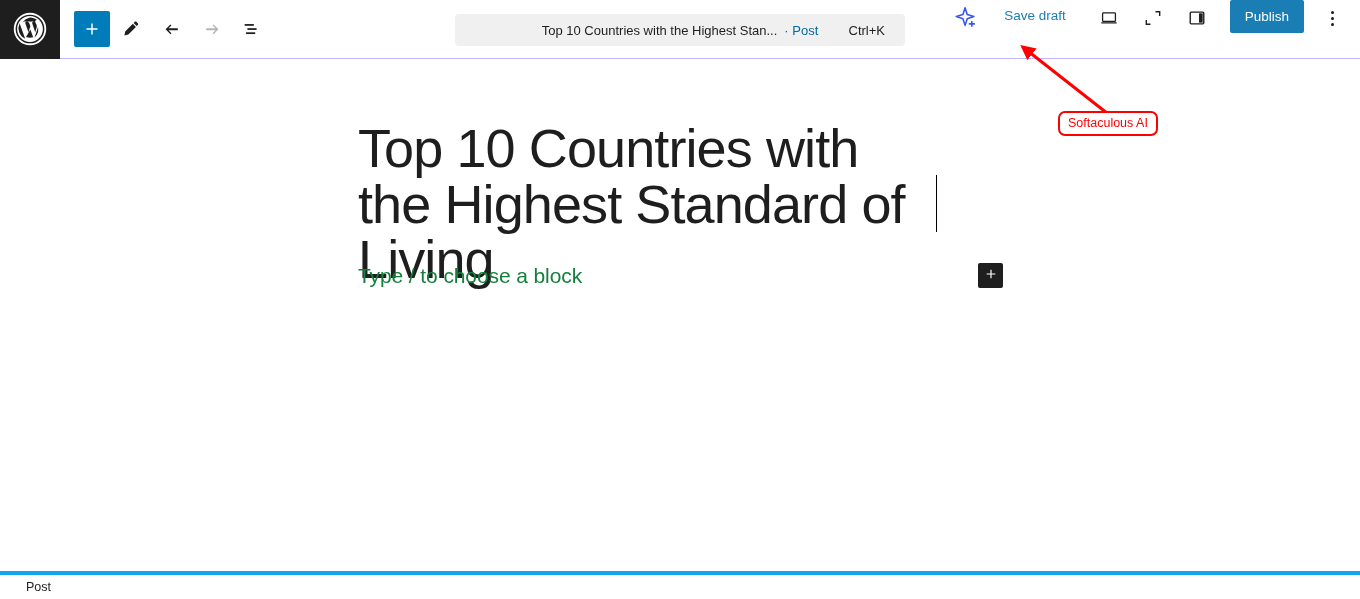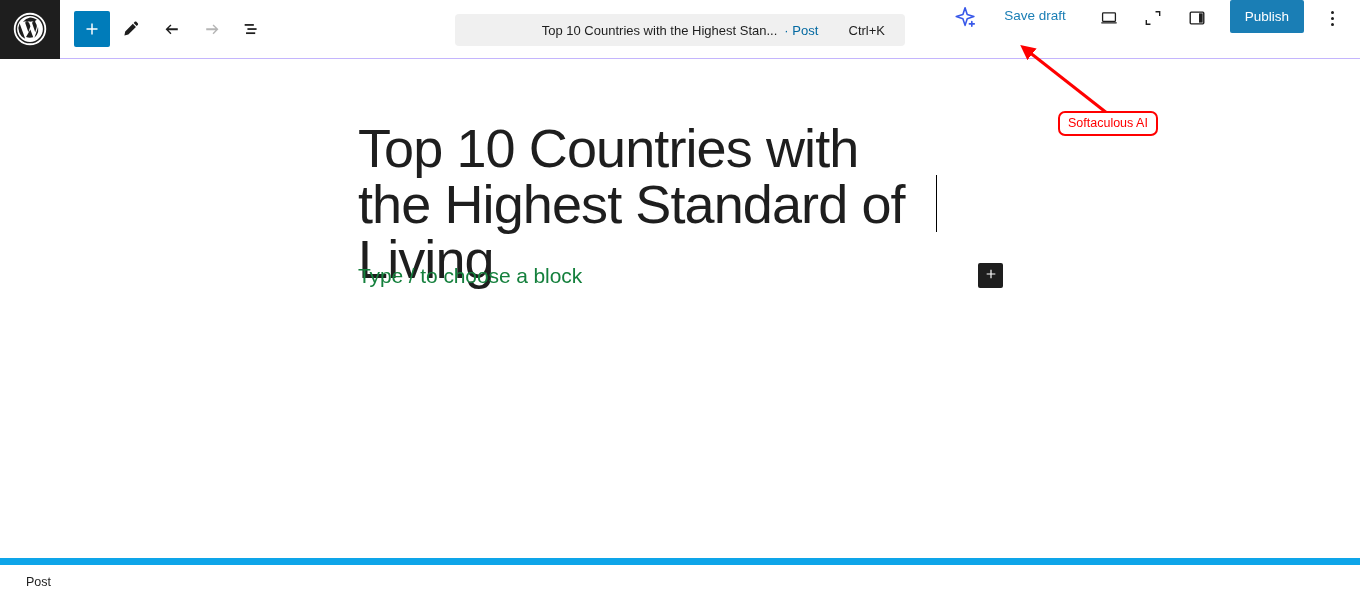--- a/index.html
+++ b/index.html
@@ -227,23 +227,23 @@
     cursor: pointer;
     padding: 0;
   }
 
   
   .footer {
     position: absolute;
     left: 0;
     bottom: 0;
     width: 1360px;
-    height: 41px;
-    background: #ffffff;
-    border-top: 7px solid #0ea5e9;
+    height: 28px;
+    background: #ffffff;
+    border-top: 4px solid #0ea5e9;
     box-sizing: border-box;
     display: flex;
     align-items: center;
   }
   .footer-breadcrumb {
     font-size: 12.5px;
     color: #1e1e1e;
     margin-left: 26px;
   }
 

